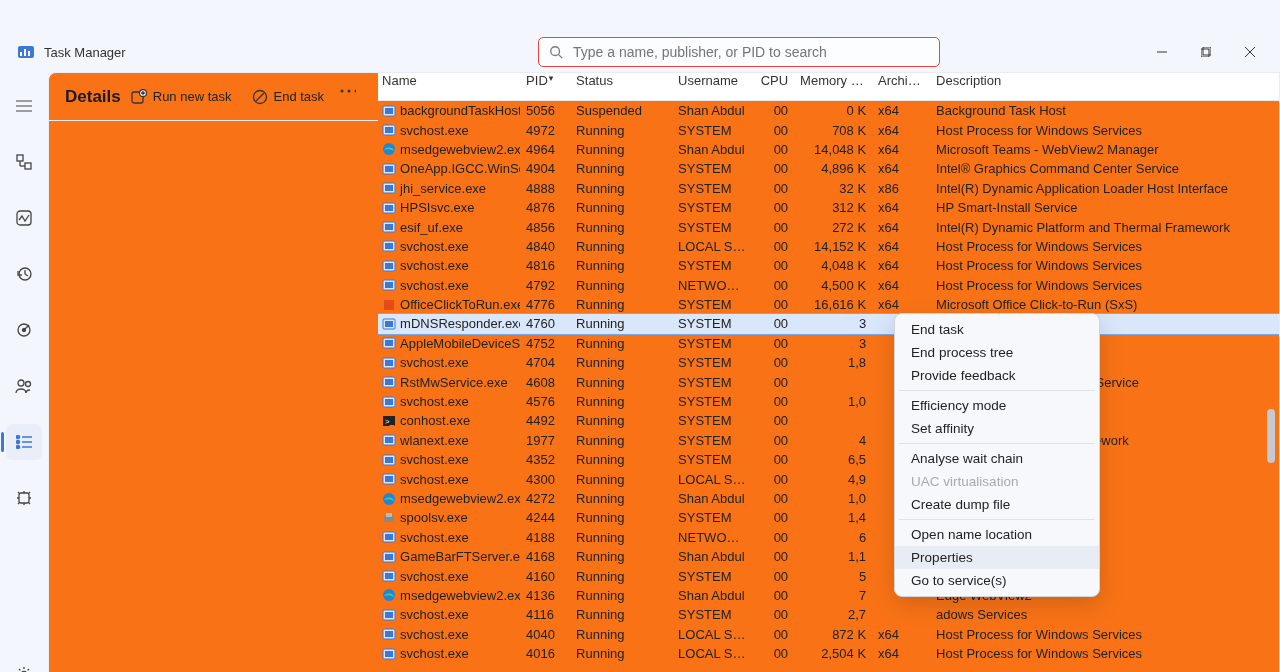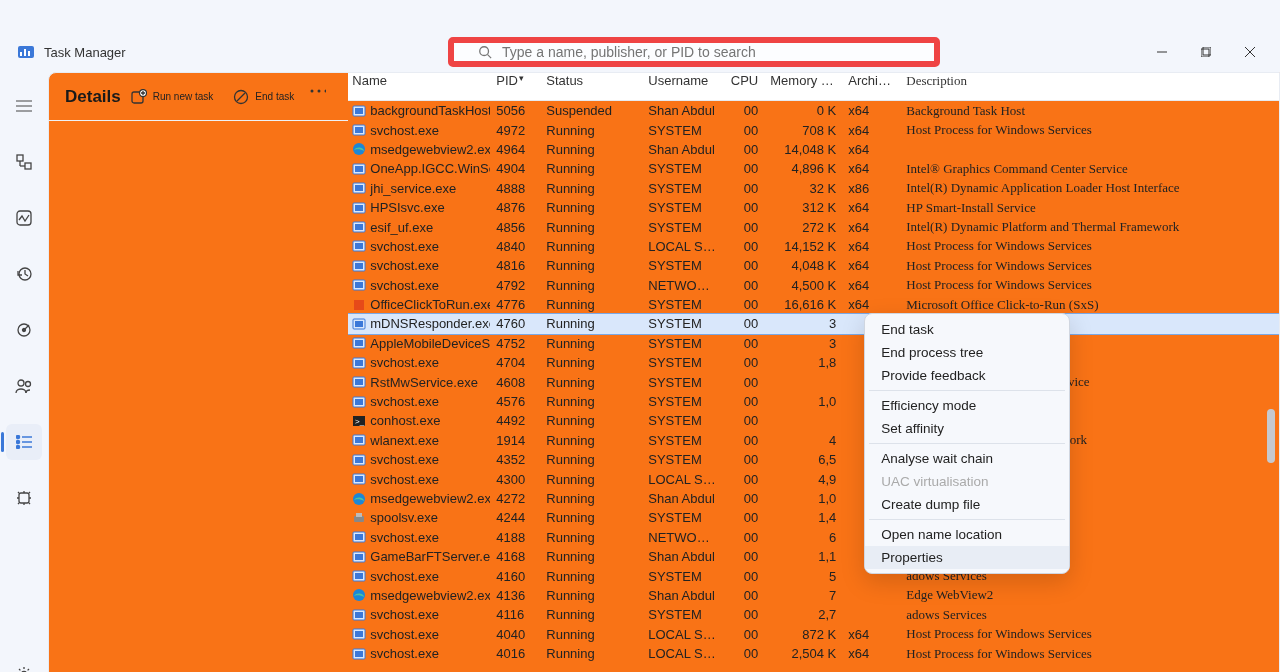--- a/index.html
+++ b/index.html
@@ -2,50 +2,50 @@
 <html><head>
 <meta charset="utf-8">
 <style>
 * { margin: 0; padding: 0; box-sizing: border-box; font-family: "Segoe UI", sans-serif; }
 body { background: #f3f6fc; color: #1a1a1a; font-size: 13px; overflow: hidden; width: 1280px; height: 672px; position: relative; }
 
 .titlebar { height: 40px; display: flex; align-items: center; padding: 0 8px; margin-top: 32px; }
 .titlebar .app-icon { width: 20px; height: 20px; margin: 0 8px; display:flex; align-items:center; justify-content:center;}
 .titlebar .title { font-size: 13px; color: #333; }
 .titlebar .spacer { flex: 1; }
-.searchbox { width: 492px; height: 30px; background: #fcfdff; border: 6px solid #ef4444; border-radius: 5px; display: flex; align-items: center; padding: 0 24px; margin-right: 200px; }
+.searchbox { width: 402px; height: 30px; background: #fcfdff; border: 1px solid #ef4444; border-radius: 5px; display: flex; align-items: center; padding: 0 10px; margin-right: 200px; }
 .searchbox input { border: none; outline: none; background: transparent; flex: 1; font-size: 14px; color: #888; margin-left: 10px; }
 .winbtn { width: 44px; height: 30px; display: flex; align-items: center; justify-content: center; color: #333; }
 
 .main { display: flex; height: calc(672px - 40px); }
 
 .leftnav { width: 48px; display: flex; flex-direction: column; align-items: center; padding-top: 16px; gap: 20px; }
 .navicon { width: 36px; height: 36px; display: flex; align-items: center; justify-content: center; border-radius: 6px; color: #444; position:relative;}
 .navicon.active::before { content:""; position:absolute; left:-5px; top:8px; width:3px; height:20px; background:#3b78d8; border-radius:3px;}
 .navicon.active { background: #e9eef8; }
 .leftnav .settings { margin-top: auto; margin-bottom: 12px; }
 
 .panel { flex: 1; background: #f97316; border-radius: 8px 0 0 0; margin-top: 0; display: flex; flex-direction: row; overflow: hidden; border:1px solid #e8ecf3;}
 .panel-header { height: 48px; display: flex; align-items: center; padding: 0 16px; border-bottom: 1px solid #eef1f6; }
 .panel-header h1 { font-size: 17px; font-weight: 600; }
 .panel-header .spacer { flex: 1; }
-.panel-header .hbtn { display: flex; align-items: center; gap: 6px; padding: 4px 10px; font-size: 10px; color: #222; }
+.panel-header .hbtn { display: flex; align-items: center; gap: 6px; padding: 4px 10px; font-size: 13px; color: #222; }
 .panel-header .hbtn svg { width:16px; height:16px;}
 
 .tablewrap { position: relative; flex: 1; overflow: hidden; }
 .thead { display: flex; height: 28px; align-items: flex-start; border-bottom: 1px solid #e6eaf0; font-size: 13px; color: #333; position: relative; z-index: 1; background:#fff;}
 .thead > div, .row > div { padding: 0 6px; white-space: nowrap; overflow: hidden; text-overflow: ellipsis; }
 .col-name { width: 142px; padding-left: 4px !important; }
 .col-pid { width: 50px; text-align: left; }
 .col-status { width: 102px; }
 .col-user { width: 82px; }
 .col-cpu { width: 40px; text-align: right; }
 .col-mem { width: 78px; text-align: right; }
 .col-arch { width: 58px; }
-.col-desc { flex: 1; font-family: Liberation Serif, serif; }
+.col-desc { flex: 1; }
 .thead .sort { display:inline-block; font-size:9px; vertical-align: top; margin-left:1px;}
 
 .rows { position: relative; }
 .row { display: flex; height: 19.4px; align-items: center; font-size: 13px; color: #222; }
 .row.selected { background: #d9e7fb; outline: 1px solid #7aa8e6; }
 .proc-icon { width:14px; height:14px; display:inline-flex; align-items:center; justify-content:center; margin-right:4px; vertical-align: middle; flex-shrink:0;}
 .proc-name { display: flex; align-items:center; }
 
 .ctxmenu { position: absolute; background: #f6f8fc; border: 1px solid #d0d6e0; border-radius: 8px; box-shadow: 0 8px 24px rgba(0,0,0,0.15); width: 206px; padding: 4px 0; z-index: 100; font-size: 13.5px; color: #222; }
 .ctxmenu .item { padding: 4px 16px; display: flex; justify-content: space-between; align-items: center; }
@@ -256,20 +256,21 @@
                 </svg>
               </span>
               <span>msedgewebview2.exe</span>
             </div>
             <div class="col-pid">4964</div>
             <div class="col-status">Running</div>
             <div class="col-user">Shan Abdul</div>
             <div class="col-cpu">00</div>
             <div class="col-mem">14,048 K</div>
             <div class="col-arch">x64</div>
+            <div class="col-desc">Microsoft Teams - WebView2 Manager</div>
           </div>
           <div class="row">
             <div class="col-name proc-name">
               <span class="proc-icon">
                 <svg width="14" height="14">
                   <rect x="1" y="2" width="12" height="10" rx="1" fill="#d9e7fb" stroke="#3b78d8"></rect>
                   <rect x="3" y="4" width="8" height="6" fill="#3b78d8"></rect>
                 </svg>
               </span>
               <span>OneApp.IGCC.WinSer...</span>
@@ -518,21 +519,21 @@
           <div class="row">
             <div class="col-name proc-name">
               <span class="proc-icon">
                 <svg width="14" height="14">
                   <rect x="1" y="2" width="12" height="10" rx="1" fill="#d9e7fb" stroke="#3b78d8"></rect>
                   <rect x="3" y="4" width="8" height="6" fill="#3b78d8"></rect>
                 </svg>
               </span>
               <span>wlanext.exe</span>
             </div>
-            <div class="col-pid">1914</div>
+            <div class="col-pid">1977</div>
             <div class="col-status">Running</div>
             <div class="col-user">SYSTEM</div>
             <div class="col-cpu">00</div>
             <div class="col-mem">4</div>
             <div class="col-arch"></div>
             <div class="col-desc">N 802.11 Extensibility Framework</div>
           </div>
           <div class="row">
             <div class="col-name proc-name">
               <span class="proc-icon">
@@ -759,20 +760,23 @@
           </div>
         <div class="item">
             <span>Create dump file</span>
           </div>
         <div class="sep"></div>
         <div class="item">
             <span>Open name location</span>
           </div>
         <div class="item hover">
             <span>Properties</span>
+          </div>
+        <div class="item">
+            <span>Go to service(s)</span>
           </div>
       </div>
 
       <div class="scrollbar">
         <div class="scroll-thumb" style="top:336px; height:54px;"></div>
       </div>
     </div>
   </div>
 </div>
 

